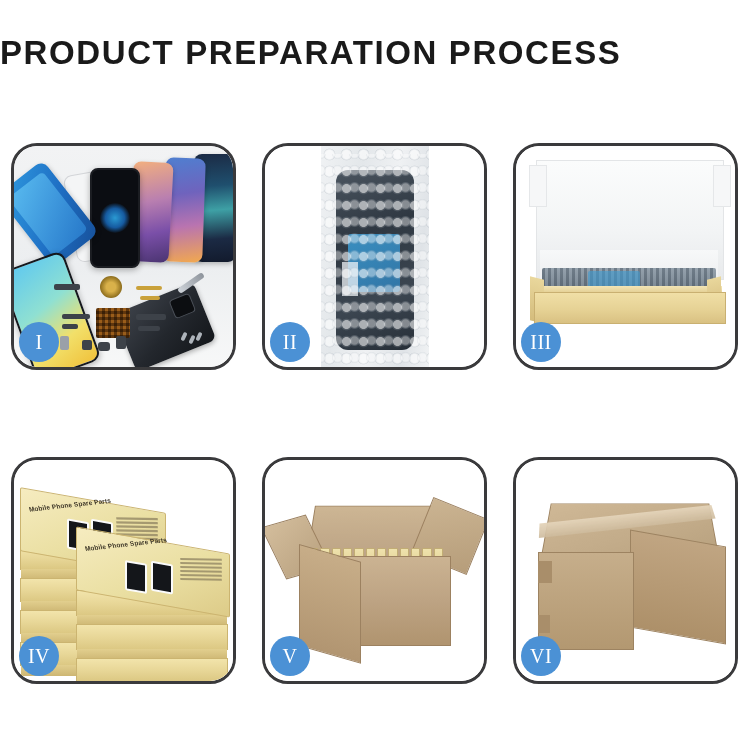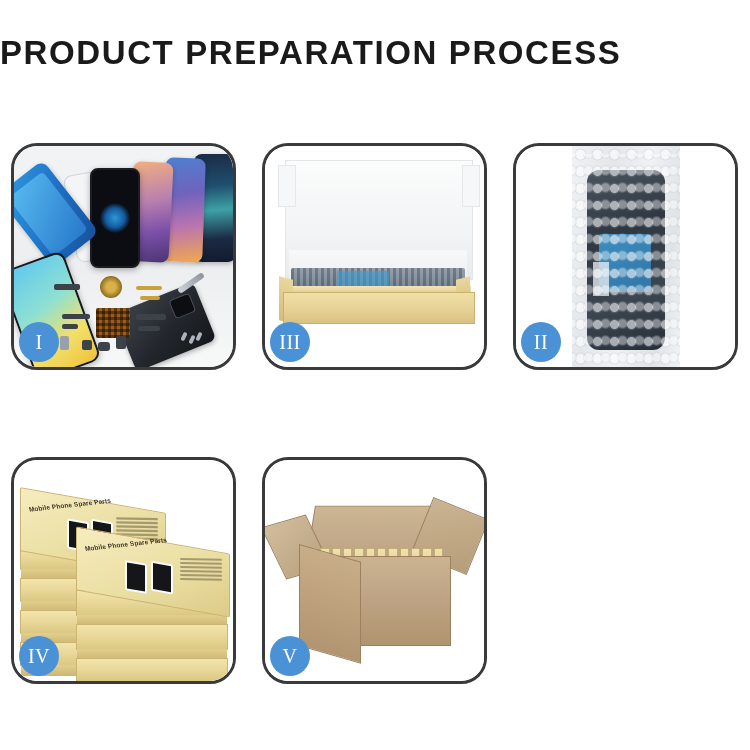--- a/index.html
+++ b/index.html
@@ -346,45 +346,45 @@
               <span style="left:0;top:0"></span>
                 <span style="left:8px;top:3px"></span>
                 <span style="left:15px;top:0"></span>
             </div>
           </div>
         </div>
         <div class="badge">I</div>
       </div>
 
       <div class="panel">
+        <div class="panel-media p2">
+          <div class="bw-bag"></div>
+          <div class="bw-phone">
+            <div class="bw-label"></div>
+            <div class="bw-label2"></div>
+          </div>
+          <div class="bubbles"></div>
+          <div class="bubbles2"></div>
+        </div>
+        <div class="badge">II</div>
+      </div>
+
+      <div class="panel">
         <div class="panel-media p3">
           <div class="k-lidback"></div>
           <div class="k-foam"></div>
           <div class="k-content"></div>
           <div class="k-rim"></div>
           <div class="k-side-l"></div>
           <div class="k-side-r"></div>
           <div class="k-front"></div>
         </div>
         <div class="badge">III</div>
       </div>
 
-      <div class="panel">
-        <div class="panel-media p2">
-          <div class="bw-bag"></div>
-          <div class="bw-phone">
-            <div class="bw-label"></div>
-            <div class="bw-label2"></div>
-          </div>
-          <div class="bubbles"></div>
-          <div class="bubbles2"></div>
-        </div>
-        <div class="badge">II</div>
-      </div>
-
     </div>
 
     <div class="row">
 
       <div class="panel">
         <div class="panel-media p4">
           <div class="stack">
             <div class="ybox" style="left:0;top:68px;width:118px;height:22px">
                 <div class="side"></div>
               </div>
@@ -456,16 +456,28 @@
               <i></i>
               <i></i>
               <i></i>
           </div>
           <div class="c-body"></div>
           <div class="c-front-l"></div>
         </div>
         <div class="badge">V</div>
       </div>
 
+      <div class="panel">
+        <div class="panel-media p6">
+          <div class="s-top"></div>
+          <div class="s-tape"></div>
+          <div class="s-side"></div>
+          <div class="s-front">
+            <div class="s-nub" style="left:-1px;top:8px;width:14px;height:22px"></div>
+            <div class="s-nub" style="left:-1px;top:62px;width:12px;height:18px"></div>
+          </div>
+        </div>
+        <div class="badge">VI</div>
+      </div>
 
     </div>
   </div>
 </div>
 
 </body></html>

